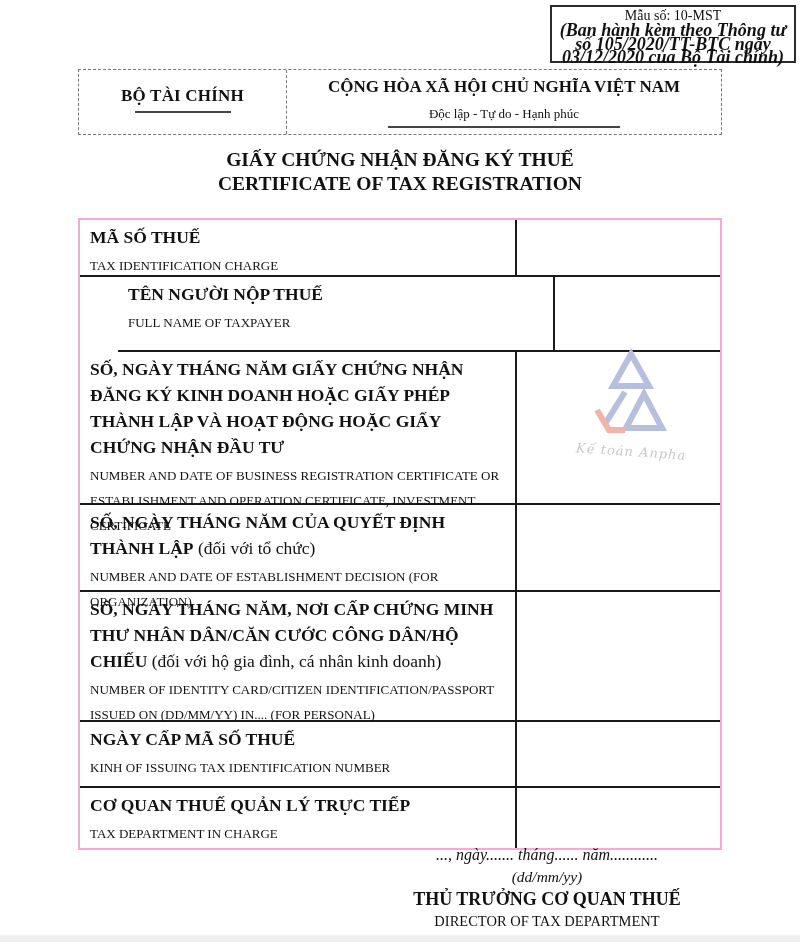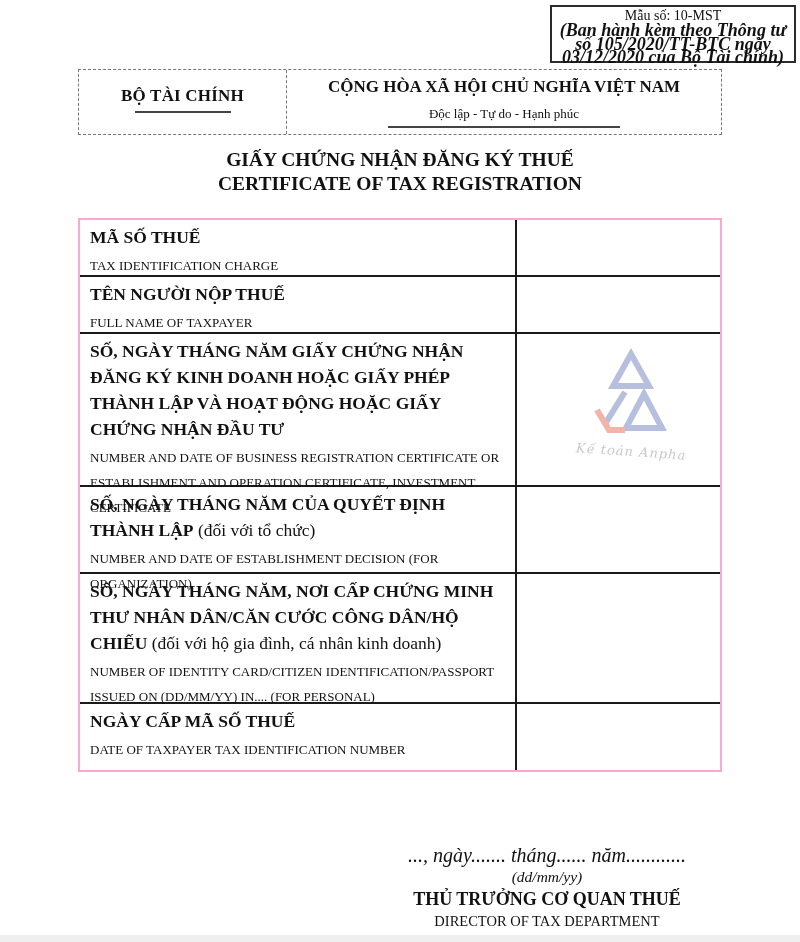--- a/index.html
+++ b/index.html
@@ -52,21 +52,21 @@
     position:absolute; left:78px; top:218px; width:644px;
     border:2px solid #f9a8d4;
   }
   .row { display:flex; border-bottom:2px solid #1a1a1a; }
   .row:last-child { border-bottom:none; }
   .cell-l {
     width:437px; border-right:2px solid #1a1a1a;
     padding:4px 10px 0 10px;
   }
   .cell-r { flex:1; }
-  .r1 { height:57px; } .r2 { height:57px; } .r3 { height:153px;gap:30px; }
+  .r1 { height:57px; } .r2 { height:75px;margin-left:38px; } .r3 { height:153px;gap:30px; }
   .r4 { height:87px; } .r5 { height:130px; } .r6 { height:66px; }
   .r7 { height:60px; }
   .vi { font-size:17.5px; line-height:26px; font-weight:bold; }
   .vi-n { font-weight:normal; }
   .vi-n:not(:empty)::before { content:"\00a0"; }
   .en { font-size:13px; line-height:25px; margin-top:3px; font-weight:normal; }
 
   
   .wm {
     position:absolute; left:566px; top:346px; width:130px;
@@ -76,21 +76,21 @@
     font-family:"DejaVu Serif","Liberation Serif",serif;
     font-style:italic; font-size:13px; color:#c9c9cc;
     transform:rotate(4deg); display:inline-block; margin-top:2px;
     letter-spacing:1px;
   }
 
   
   .sig {
     position:absolute; left:388px; top:844px; width:318px; text-align:center;
   }
-  .sig-date { font-style:italic; font-size:20px; line-height:22px; }
+  .sig-date { font-style:italic; font-size:16px; line-height:22px; }
   .sig-fmt  { font-style:italic; font-size:15.5px; line-height:21px; }
   .sig-vi   { font-size:18px; font-weight:bold; line-height:24px; }
   .sig-en   { font-size:14.5px; line-height:20px; }
 
   
   .bottom-strip {
     position:absolute; left:0; bottom:0; width:800px; height:7px;
     background:#efefef;
   }
 </style>
@@ -155,21 +155,28 @@
     <div class="row r5">
       <div class="cell-l">
         <div class="vi"><span class="vi-b">SỐ, NGÀY THÁNG NĂM, NƠI CẤP CHỨNG MINH THƯ NHÂN DÂN/CĂN CƯỚC CÔNG DÂN/HỘ CHIẾU</span><span class="vi-n">(đối với hộ gia đình, cá nhân kinh doanh)</span></div>
         <div class="en">NUMBER OF IDENTITY CARD/CITIZEN IDENTIFICATION/PASSPORT ISSUED ON (DD/MM/YY) IN.... (FOR PERSONAL)</div>
       </div>
       <div class="cell-r"></div>
     </div>
     <div class="row r6">
       <div class="cell-l">
         <div class="vi"><span class="vi-b">NGÀY CẤP MÃ SỐ THUẾ</span><span class="vi-n"></span></div>
-        <div class="en">DATE OF TAXPAYER TAX IDENTIFICATION NUMBER</div>
+        <div class="en">KINH OF ISSUING TAX IDENTIFICATION NUMBER</div>
+      </div>
+      <div class="cell-r"></div>
+    </div>
+    <div class="row r7">
+      <div class="cell-l">
+        <div class="vi"><span class="vi-b">CƠ QUAN THUẾ QUẢN LÝ TRỰC TIẾP</span><span class="vi-n"></span></div>
+        <div class="en">TAX DEPARTMENT IN CHARGE</div>
       </div>
       <div class="cell-r"></div>
     </div>
   </div>
 
   <div class="wm">
     <svg width="100" height="92" viewBox="0 0 100 92">
       <polygon points="50,8 68,40 32,40" fill="none" stroke="#b7bfde" stroke-width="6"></polygon>
       <polygon points="63,48 81,82 45,82" fill="none" stroke="#b7bfde" stroke-width="6"></polygon>
       <line x1="44" y1="46" x2="24" y2="78" stroke="#b7bfde" stroke-width="6"></line>

